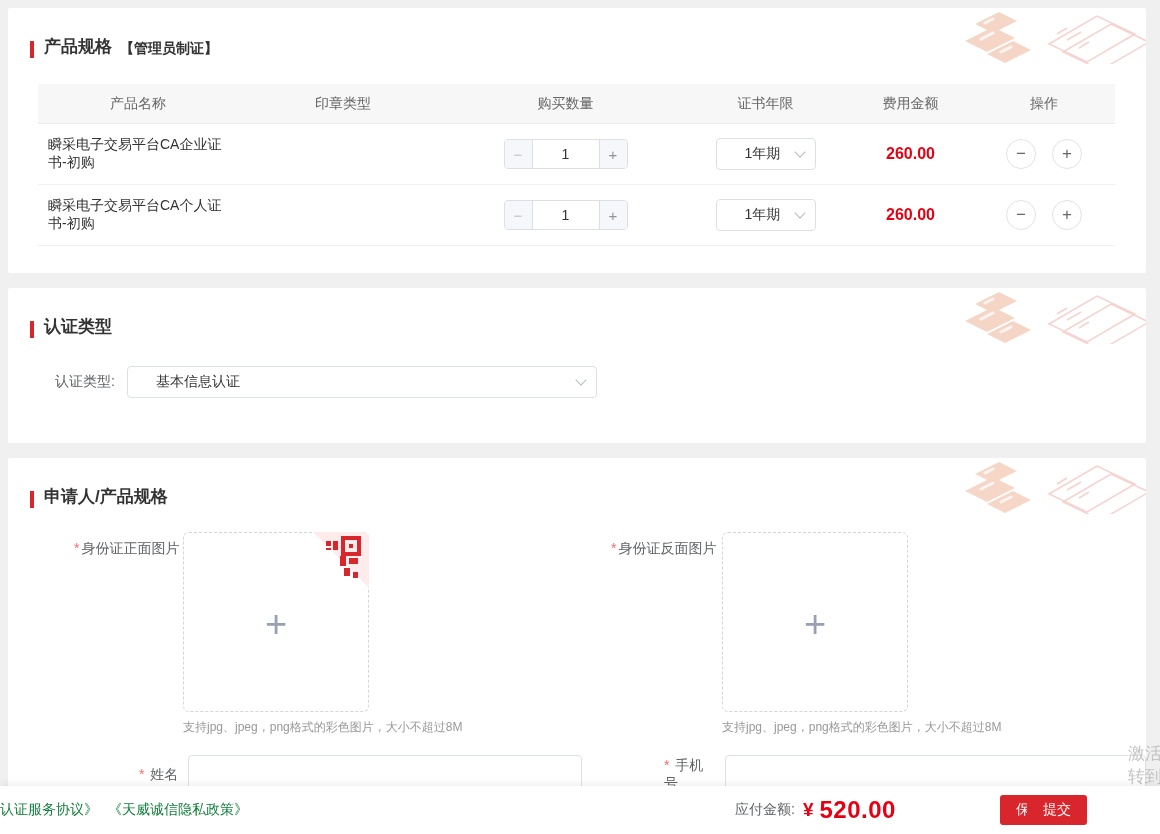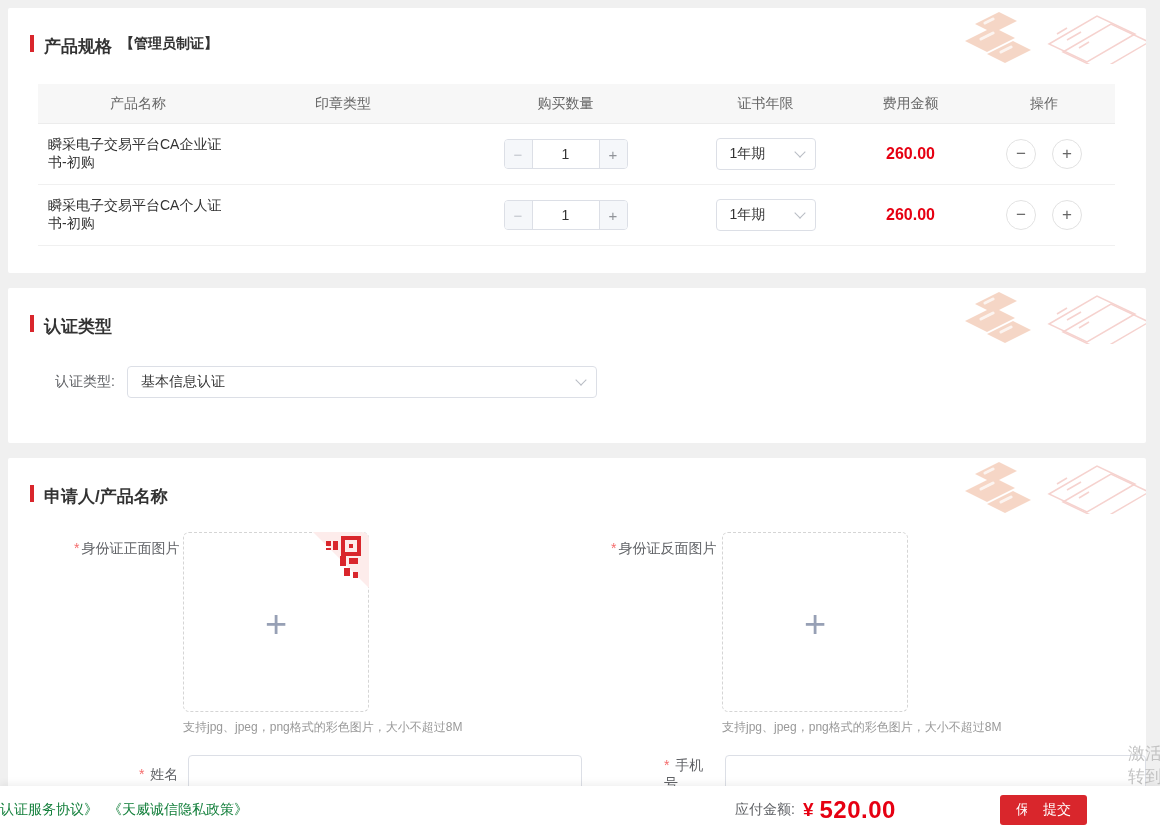--- a/index.html
+++ b/index.html
@@ -10,21 +10,21 @@
   }
   .page { position:relative; width:1160px; height:834px; overflow:hidden; }
 
   
   .card { position:absolute; left:8px; width:1138px; background:#fff; border-radius:2px; overflow:hidden; }
   .card1 { top:8px;  height:265px; }
   .card2 { top:288px; height:155px; }
   .card3 { top:458px; height:376px; }
 
   
-  .sec-head { position:absolute; left:22px; top:27px; display:flex; align-items:flex-start; }
+  .sec-head { position:absolute; left:22px; top:27px; display:flex; align-items:flex-end; }
   .bar { width:4px; height:17px; background:#d9262c; margin-right:10px; }
   .sec-title { font-size:17px; font-weight:bold; color:#333; }
   .sec-sub { font-size:14px; font-weight:bold; color:#333; margin-left:8px; }
 
   
   .deco { position:absolute; top:0; right:0; width:185px; height:56px; pointer-events:none; }
 
   
   .table { position:absolute; left:30px; top:76px; width:1077px; font-size:14px; }
   .thead { display:flex; align-items:center; height:40px; background:#f7f7f7; color:#666;
@@ -40,21 +40,21 @@
   .stepper { display:inline-flex; height:30px; border:1px solid #dcdfe6; border-radius:4px; overflow:hidden; background:#fff; }
   .step-btn { width:28px; display:flex; align-items:center; justify-content:center;
               background:#f5f7fa; color:#a8abb2; font-size:15px; cursor:pointer; user-select:none; }
   .step-btn.minus { border-right:1px solid #dcdfe6; color:#c0c4cc; }
   .step-btn.plus  { border-left:1px solid #dcdfe6; color:#909399; }
   .step-input { width:66px; border:none; outline:none; text-align:center; font-size:14px; color:#333;
                 font-family:inherit; }
 
   
   .select { position:relative; height:32px; border:1px solid #dcdfe6; border-radius:4px; background:#fff;
-            display:flex; align-items:center; padding:0 26px 0 13px; font-size:14px; color:#333; cursor:pointer; }
+            display:flex; align-items:center; padding:0 26px 0 28px; font-size:14px; color:#333; cursor:pointer; }
   .select.small { width:100px; }
   .select.big   { width:470px; }
   .chev { position:absolute; right:11px; top:11px; width:8px; height:8px;
           border-right:1.5px solid #b8bcc4; border-bottom:1.5px solid #b8bcc4;
           transform:rotate(45deg); margin-top:-2px; }
 
   
   .ops { display:flex; gap:16px; }
   .circle-btn { width:30px; height:30px; border-radius:50%; border:1px solid #e2e2e2; background:#fff;
                 color:#666; font-size:17px; display:flex; align-items:center; justify-content:center;
@@ -246,21 +246,21 @@
       <g stroke="#dd5f52" stroke-width="1.5" fill="none" opacity="0.28">
         <path d="M88 36 L136 8 L174 26 L126 54 Z"></path>
         <path d="M102 44 L150 16 L188 34 L140 62 Z"></path>
         <path d="M96 26 l10 -6"></path>
           <path d="M106 32 l14 -8"></path>
           <path d="M118 40 l10 -6"></path>
       </g>
     </svg>
     <div class="sec-head">
       <span class="bar"></span>
-      <span class="sec-title">申请人/产品名称</span>
+      <span class="sec-title">申请人/产品规格</span>
     </div>
 
     <div class="field-label up-label-1"><span class="req">*</span><span>身份证正面图片</span></div>
     <div class="upload-box front">
       <svg class="qr-badge" width="56" height="56" viewBox="0 0 56 56">
         <path d="M0 0 H48 Q56 0 56 8 V56 Z" fill="#fdeceb"></path>
         <g fill="#d9262c">
           <rect x="13" y="9" width="5" height="5"></rect>
           <rect x="20" y="9" width="5" height="9"></rect>
           <rect x="13" y="16" width="5" height="2"></rect>

